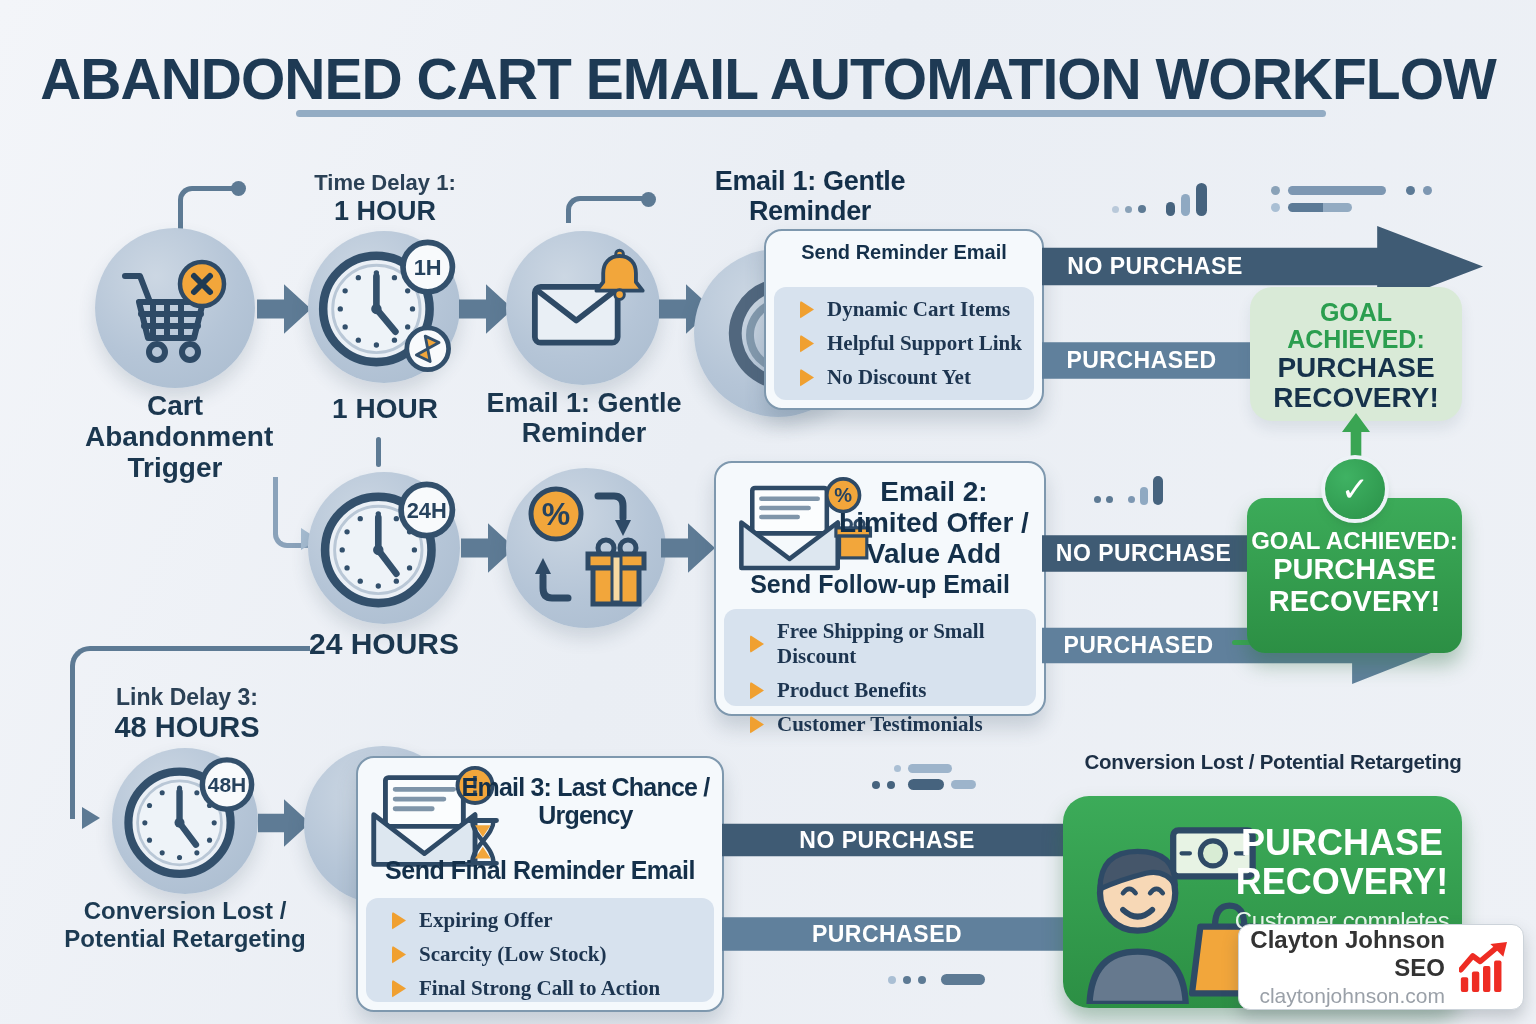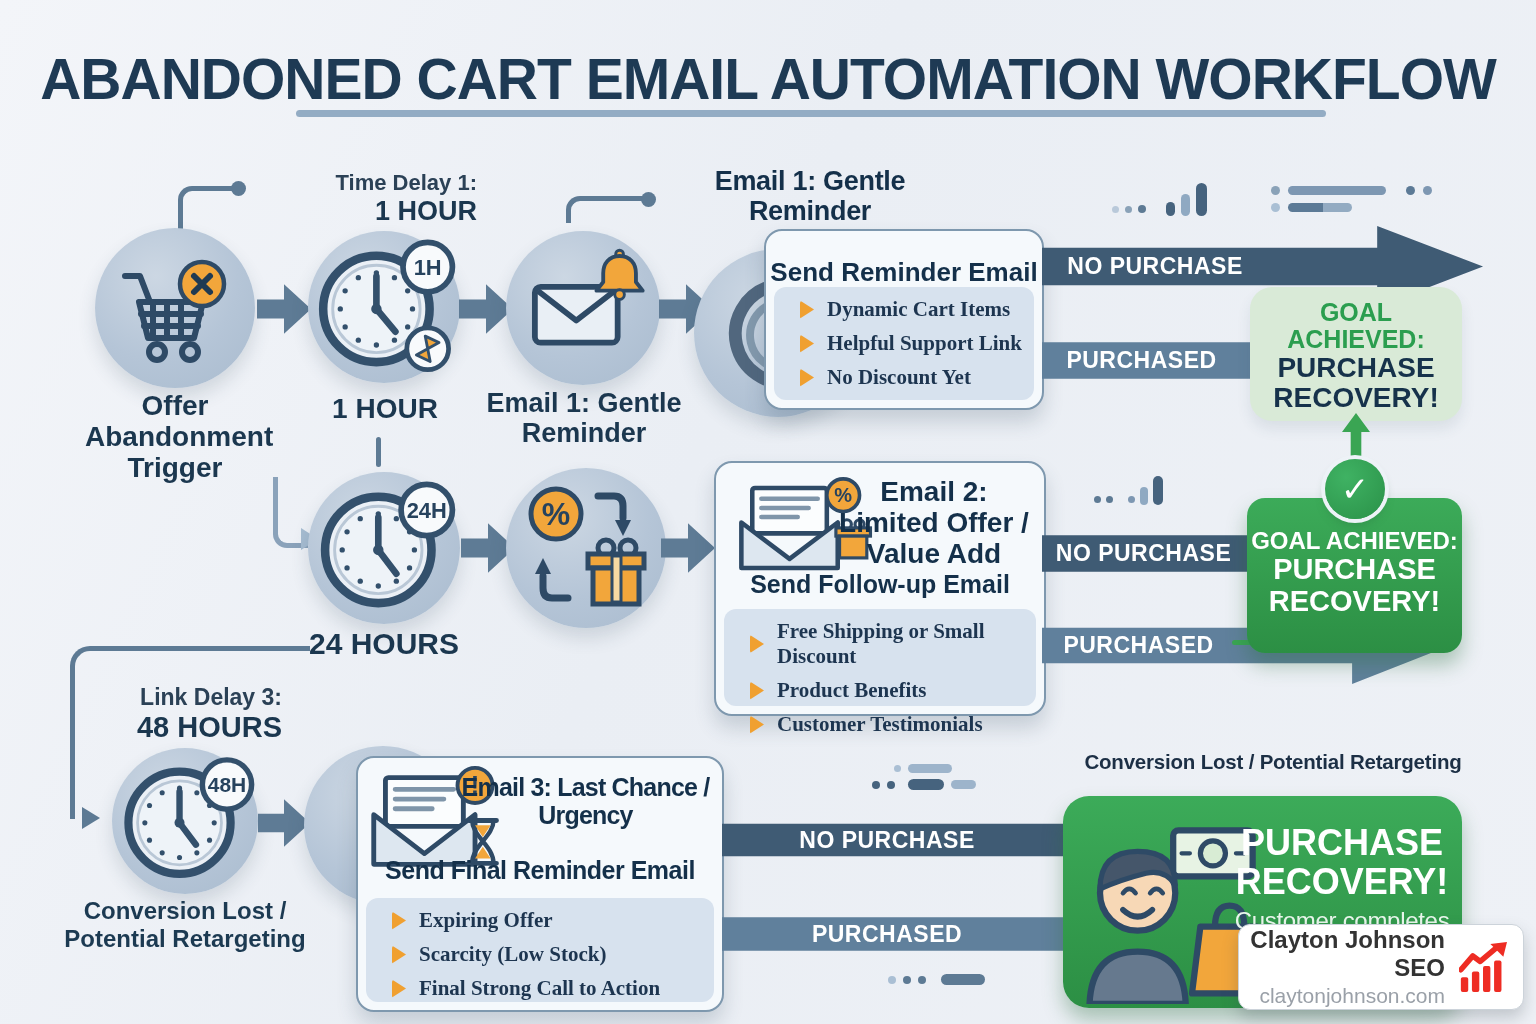--- a/index.html
+++ b/index.html
@@ -36,21 +36,21 @@
 
   
   .lconn{position:absolute;border:0 solid #5d7a94;}
   .lconn.tl{border-top-width:5px;border-left-width:5px;border-top-left-radius:14px;}
   .lconn.bl{border-left-width:5px;border-bottom-width:5px;border-bottom-left-radius:14px;border-color:#8aa2ba;}
   .cdot{position:absolute;width:15px;height:15px;border-radius:50%;background:#5d7a94;}
   .tri-right{position:absolute;width:0;height:0;border-top:11px solid transparent;
     border-bottom:11px solid transparent;}
 
   
-  .delay-label{position:absolute;text-align:right;color:#2b4156;}
+  .delay-label{position:absolute;text-align:center;color:#2b4156;}
   .delay-label .l1{font-size:22px;font-weight:600;}
   .delay-label .l2{font-size:27px;font-weight:800;color:#1b374f;}
   .cap{position:absolute;text-align:center;font-weight:800;color:#1b374f;line-height:1.1;}
   .note{position:absolute;text-align:center;font-weight:600;color:#23405a;line-height:1.18;}
 
   
   .card{position:absolute;background:#f5f9fc;border:2.5px solid #7e98ae;border-radius:18px;
     box-shadow:0 12px 20px rgba(52,74,96,.2);}
   .card .action{position:absolute;left:0;right:0;text-align:center;
     font-weight:800;color:#14304a;}
@@ -186,21 +186,21 @@
     <svg viewBox="0 0 170 170">
       <path d="M112 40 A50 50 0 1 0 130 118" fill="none" stroke="#51677e" stroke-width="13" stroke-linecap="round"></path>
       <path d="M104 56 A34 34 0 1 0 116 110" fill="none" stroke="#8399ad" stroke-width="8" stroke-linecap="round"></path>
       <polygon points="106,24 132,34 108,50" fill="#51677e"></polygon>
     </svg>
   </div>
 
   <div class="card-heading" style="left:705px;top:167px;width:210px;font-size:27px;letter-spacing:-.3px">Email 1: Gentle Reminder</div>
 
   <div class="card" style="left:764px;top:229px;width:276px;height:177px">
-    <div class="action" style="top:26px;font-size:26px">Send Reminder Email</div>
+    <div class="action" style="top:10px;font-size:20px">Send Reminder Email</div>
     <div class="bullets" style="top:56px">
       <div class="brow">
           <span class="btri"></span>
           <span class="btxt">Dynamic Cart Items</span>
         </div>
       <div class="brow">
           <span class="btri"></span>
           <span class="btxt">Helpful Support Link</span>
         </div>
       <div class="brow">
@@ -238,21 +238,21 @@
       <span class="dbar" style="display:inline-block;width:64px;height:9px;background:linear-gradient(90deg,#5c7a96 55%,#93abc2 55%)"></span>
     </div>
   </div>
 
   <div class="goal-light" style="left:1250px;top:287px;width:212px;height:122px">
     <div class="gl">GOAL ACHIEVED:</div>
     <div class="gt">PURCHASE RECOVERY!</div>
   </div>
   <div class="uparrow" style="left:1342px;top:413px;width:28px;height:45px"></div>
 
-  <div class="cap" style="left:85px;top:391px;width:180px;font-size:28px">Offer Abandonment Trigger</div>
+  <div class="cap" style="left:85px;top:391px;width:180px;font-size:28px">Cart Abandonment Trigger</div>
 
   <div class="lconn bl" style="left:273px;top:477px;width:30px;height:66px"></div>
   <div class="tri-right" style="left:301px;top:528px;border-left:17px solid #a6bcd1"></div>
 
   <div class="node" style="left:308px;top:472px;width:152px;height:152px">
     <svg viewBox="0 0 160 160">
       <circle cx="74" cy="82" r="56" fill="#ebf0f6" stroke="#33506c" stroke-width="9"></circle>
       <circle cx="74" cy="82" r="46" fill="#eef3f8" stroke="#b9c7d6" stroke-width="3"></circle>
       <g fill="#33506c">
         <circle cx="74" cy="44" r="2.8"></circle>

